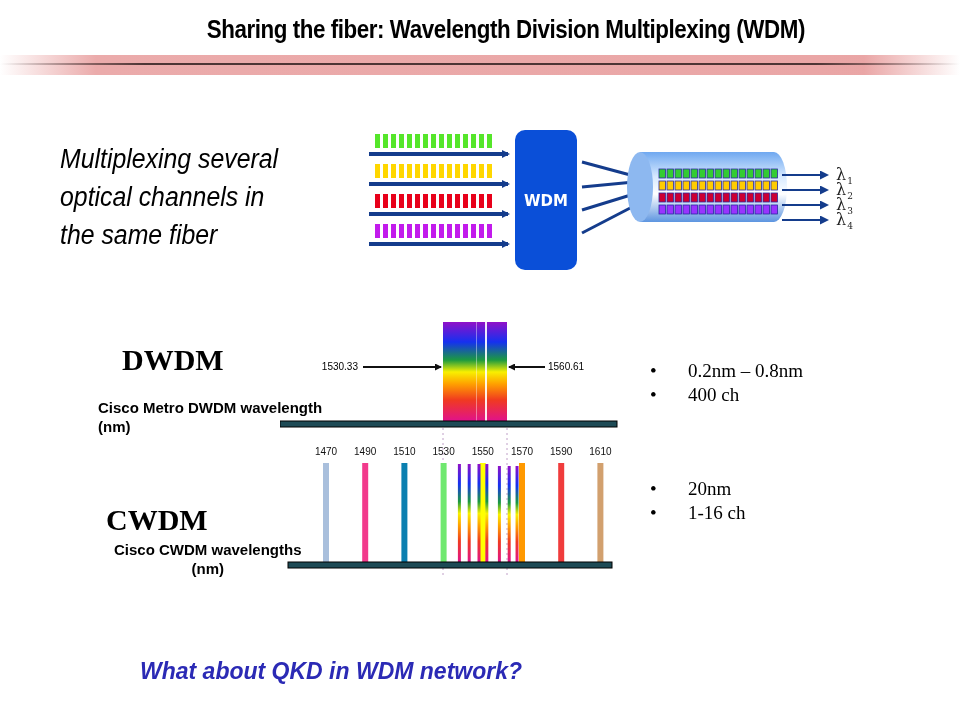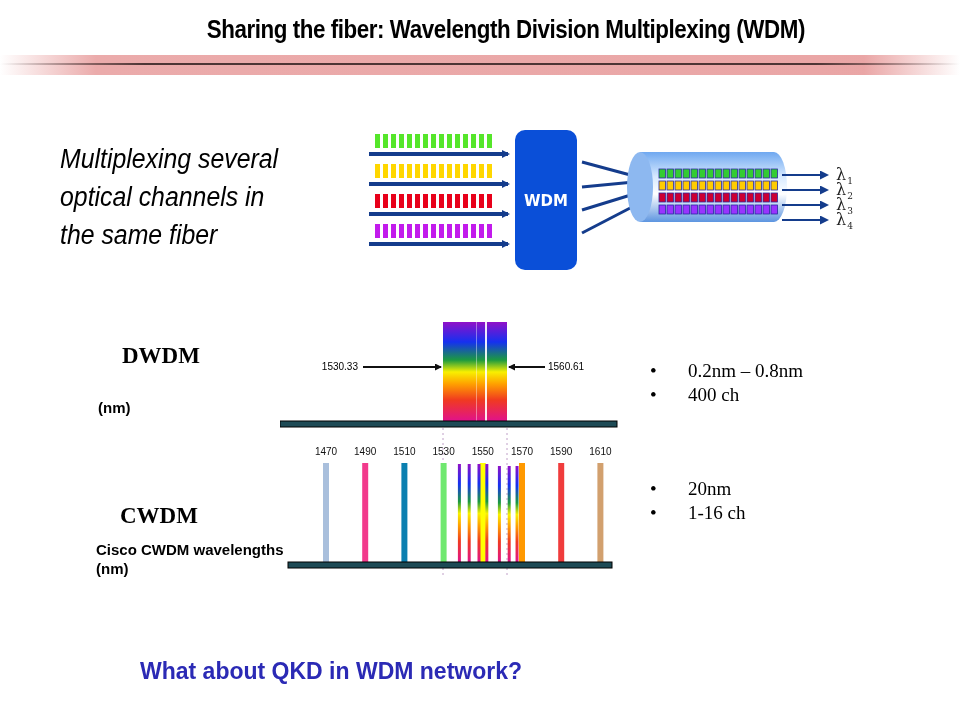--- a/index.html
+++ b/index.html
@@ -7,27 +7,27 @@
   .abs { position:absolute; }
   #title { left:0; width:960px; top:14px; text-align:center; padding-left:60px; box-sizing:border-box;
            font-family:"Liberation Sans", sans-serif; font-weight:bold; font-size:26px; color:#000; letter-spacing:-0.5px;
            transform:scaleX(0.86); transform-origin:center; }
   #title-rule { left:0; top:55px; width:960px; height:20px;
      background:linear-gradient(to right, rgba(230,150,150,0) 0%, rgba(230,150,150,0.8) 10%, rgba(230,150,150,0.85) 90%, rgba(230,150,150,0) 100%); }
   #title-rule-line { left:0; top:63px; width:960px; height:2px;
      background:linear-gradient(to right, rgba(60,40,40,0) 0%, rgba(60,40,40,0.9) 15%, rgba(60,40,40,0.9) 85%, rgba(60,40,40,0) 100%); }
   #intro { left:60px; top:140px; width:260px; font-style:italic; font-size:27px; line-height:38px; color:#000;
            transform:scaleX(0.92); transform-origin:left; }
-  .serif-big { font-family:"Liberation Serif", serif; font-weight:bold; font-size:23px; color:#000; }
+  .serif-big { font-family:"Liberation Serif", serif; font-weight:bold; font-size:30px; color:#000; }
   .small-bold { font-family:"Liberation Sans", sans-serif; font-weight:bold; font-size:15px; line-height:19px; color:#000; }
   .tick { font-size:10px; color:#111; font-family:"Liberation Sans", sans-serif; }
   .bullet-list { font-family:"Liberation Serif", serif; font-size:19px; color:#000; list-style:none; margin:0; padding:0; }
   .bullet-list li { height:24px; display:flex; }
   .bullet-list .dot { width:58px; padding-left:20px; box-sizing:border-box; }
-  #question { left:140px; top:658px; font-weight:bold; font-size:23px; color:#2b2ab5; }
+  #question { left:140px; top:658px; font-weight:bold; font-style:italic; font-size:23px; color:#2b2ab5; }
 </style>
 </head>
 <body>
 
 <div id="title" class="abs">Sharing the fiber: Wavelength Division Multiplexing (WDM)</div>
 <div id="title-rule" class="abs"></div>
 <div id="title-rule-line" class="abs"></div>
 
 <div id="intro" class="abs">
   <div>Multiplexing several</div>
@@ -203,20 +203,21 @@
   <g id="lambdas">
       <text x="476" y="60" font-family="DejaVu Serif, serif" font-size="16" fill="#222">λ<tspan dx="1" dy="4" font-size="9">1</tspan></text>
       <text x="476" y="75" font-family="DejaVu Serif, serif" font-size="16" fill="#222">λ<tspan dx="1" dy="4" font-size="9">2</tspan></text>
       <text x="476" y="90" font-family="DejaVu Serif, serif" font-size="16" fill="#222">λ<tspan dx="1" dy="4" font-size="9">3</tspan></text>
       <text x="476" y="105" font-family="DejaVu Serif, serif" font-size="16" fill="#222">λ<tspan dx="1" dy="4" font-size="9">4</tspan></text>
     </g>
 </svg>
 
 <div class="abs serif-big" style="left:122px;top:343px;">DWDM</div>
 <div class="abs small-bold" style="left:98px;top:398px;">
+  <div>Cisco Metro DWDM wavelength</div>
   <div>(nm)</div>
 </div>
 
 <svg class="abs" style="left:280px;top:315px;" width="360" height="275">
   <defs>
     <linearGradient id="rainbow" x1="0" y1="0" x2="0" y2="1">
       <stop offset="0" stop-color="#9010c8"></stop>
       <stop offset="0.2" stop-color="#1530f0"></stop>
       <stop offset="0.38" stop-color="#1c9a40"></stop>
       <stop offset="0.5" stop-color="#f8f000"></stop>
@@ -265,22 +266,22 @@
       <rect x="187.70000000000002" y="149" width="3" height="99" fill="url(#rainbow)"></rect>
       <rect x="197.5" y="149" width="3" height="99" fill="url(#rainbow)"></rect>
       <rect x="205.34000000000003" y="149" width="3" height="99" fill="url(#rainbow)"></rect>
       <rect x="217.9" y="151" width="3" height="97" fill="url(#rainbow)"></rect>
       <rect x="227.70000000000002" y="151" width="3" height="97" fill="url(#rainbow)"></rect>
       <rect x="235.54000000000002" y="151" width="3" height="97" fill="url(#rainbow)"></rect>
     </g>
   <rect x="8" y="247" width="324" height="6" fill="#1d4a55" stroke="#000" stroke-width="1"></rect>
 </svg>
 
-<div class="abs serif-big" style="left:120px;top:503px;text-align:right;">CWDM</div>
-<div class="abs small-bold" style="left:96px;top:540px;">
+<div class="abs serif-big" style="left:106px;top:503px;text-align:right;">CWDM</div>
+<div class="abs small-bold" style="left:114px;top:540px;text-align:center;">
   <div>Cisco CWDM wavelengths</div>
   <div>(nm)</div>
 </div>
 
 <ul class="abs bullet-list" style="left:630px;top:360px;">
   <li>
       <span class="dot">•</span>
       <span>0.2nm – 0.8nm</span>
     </li>
   <li>

